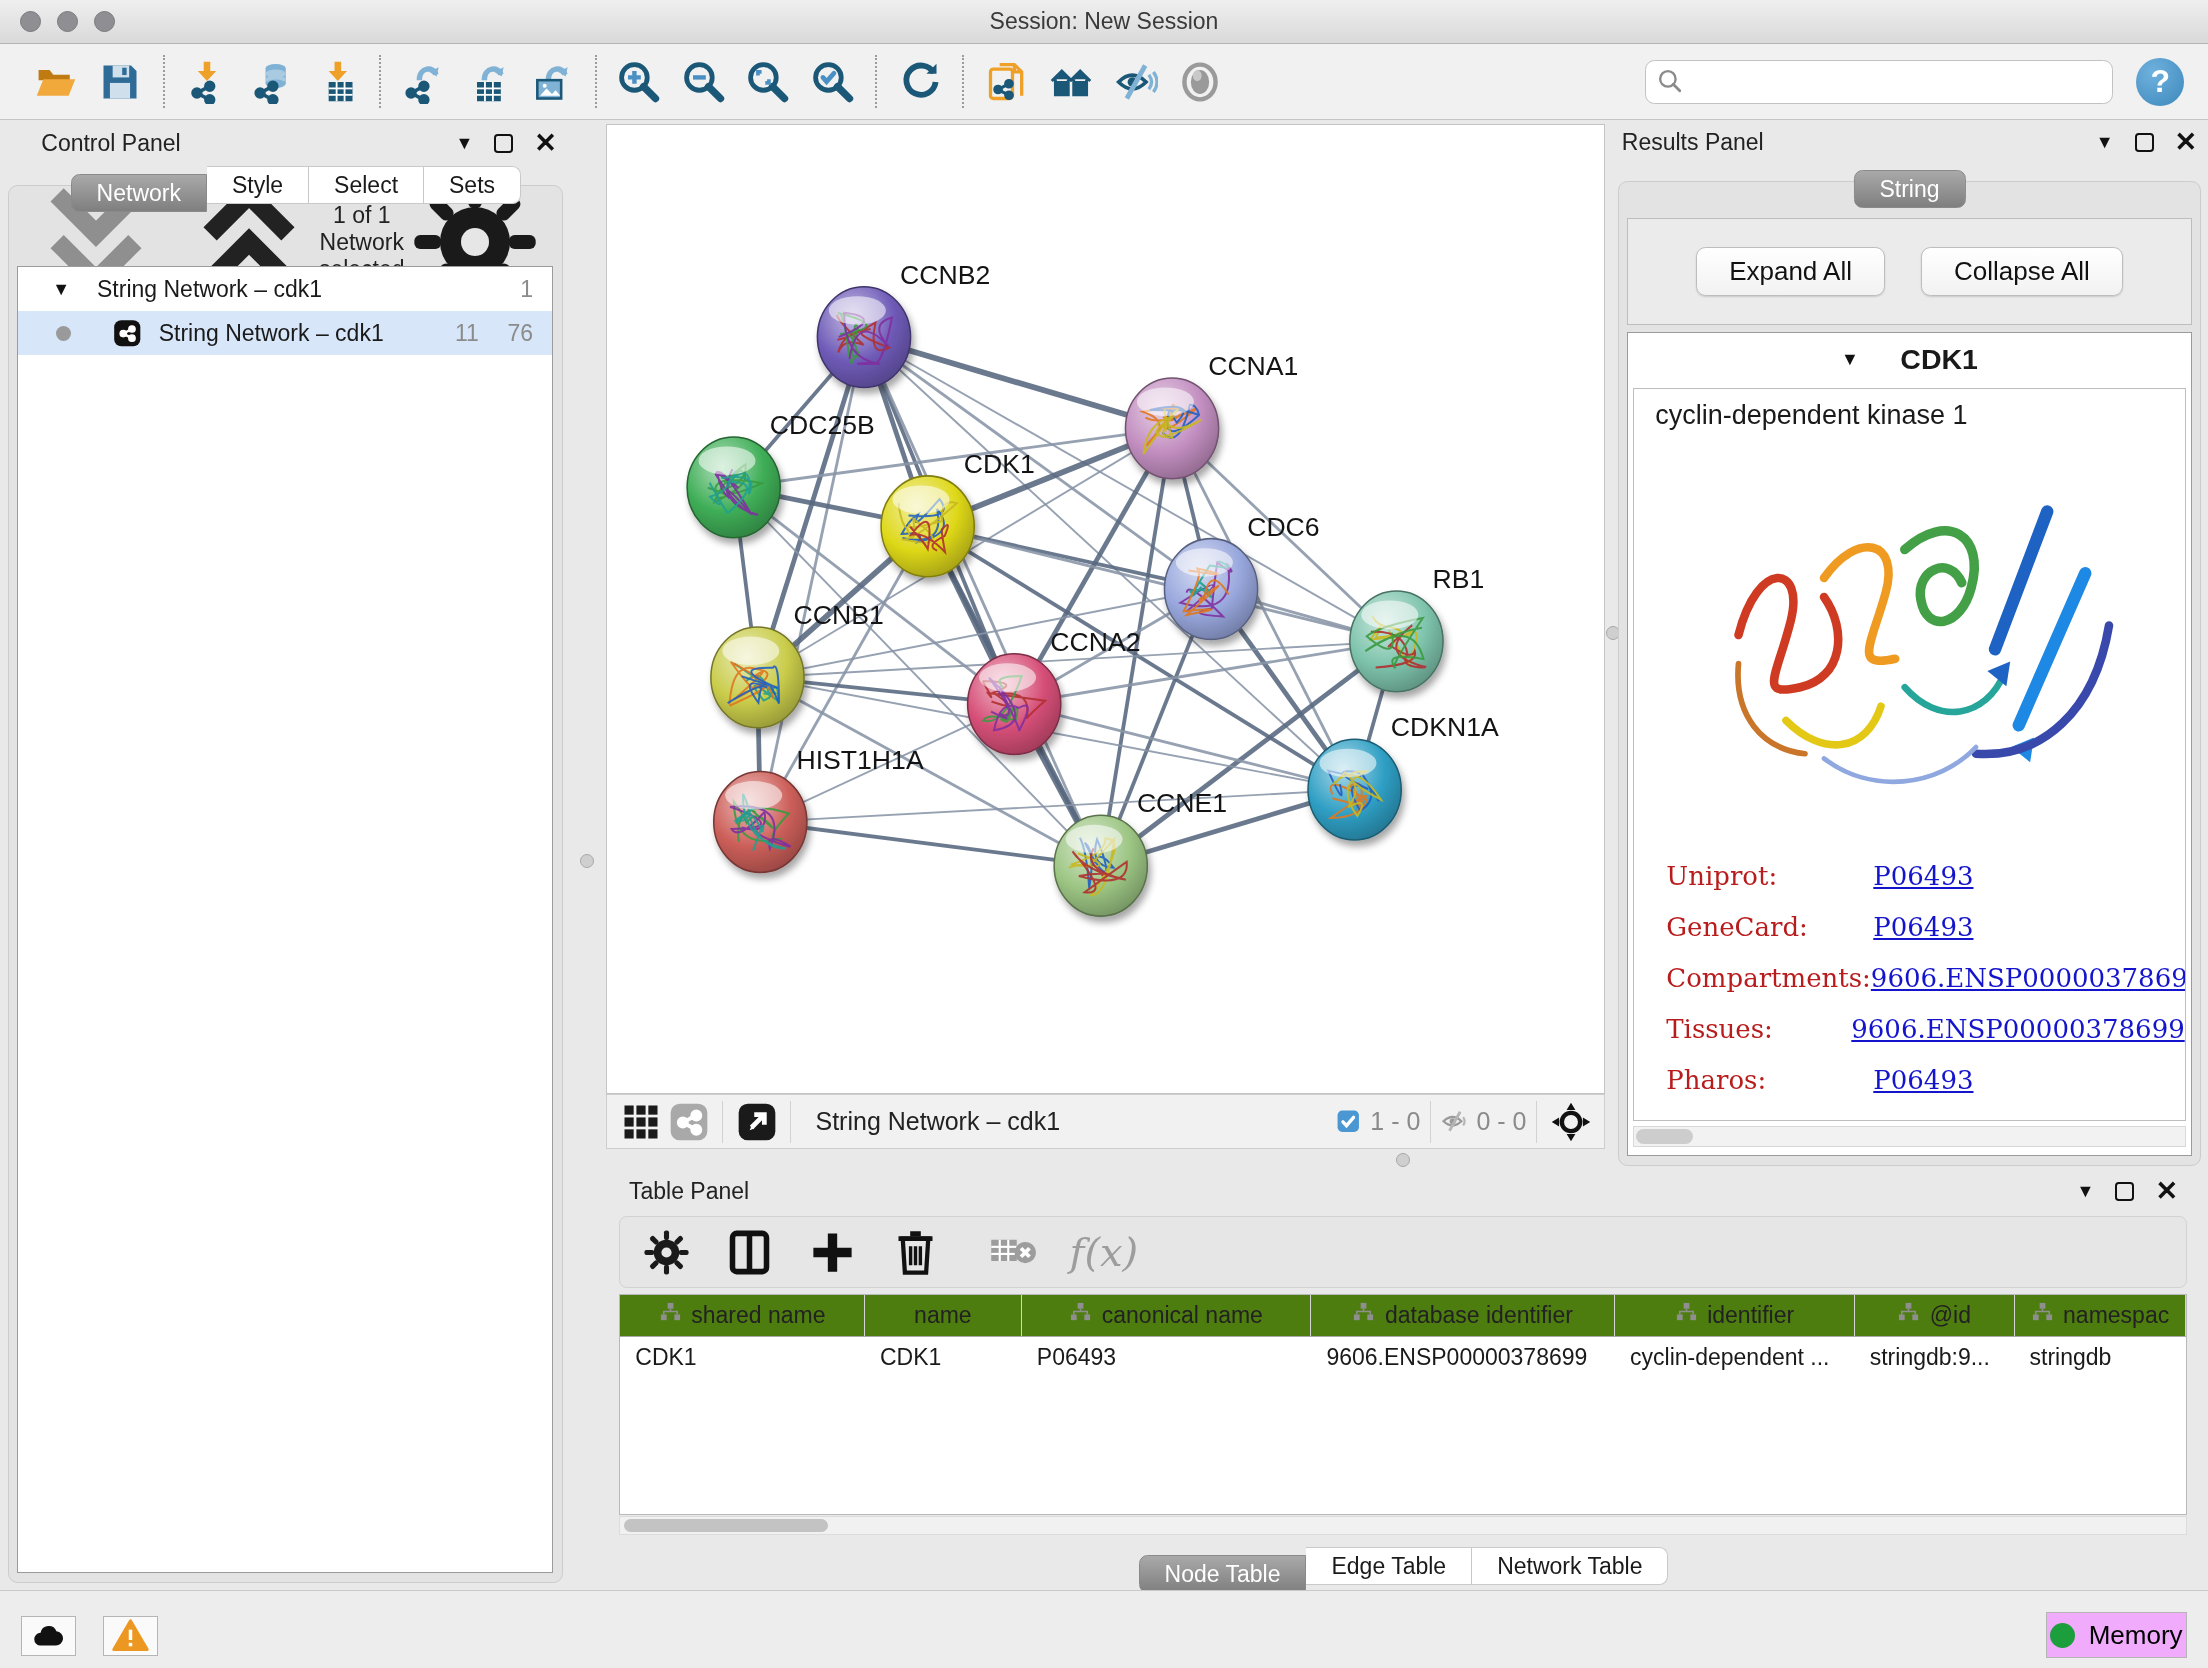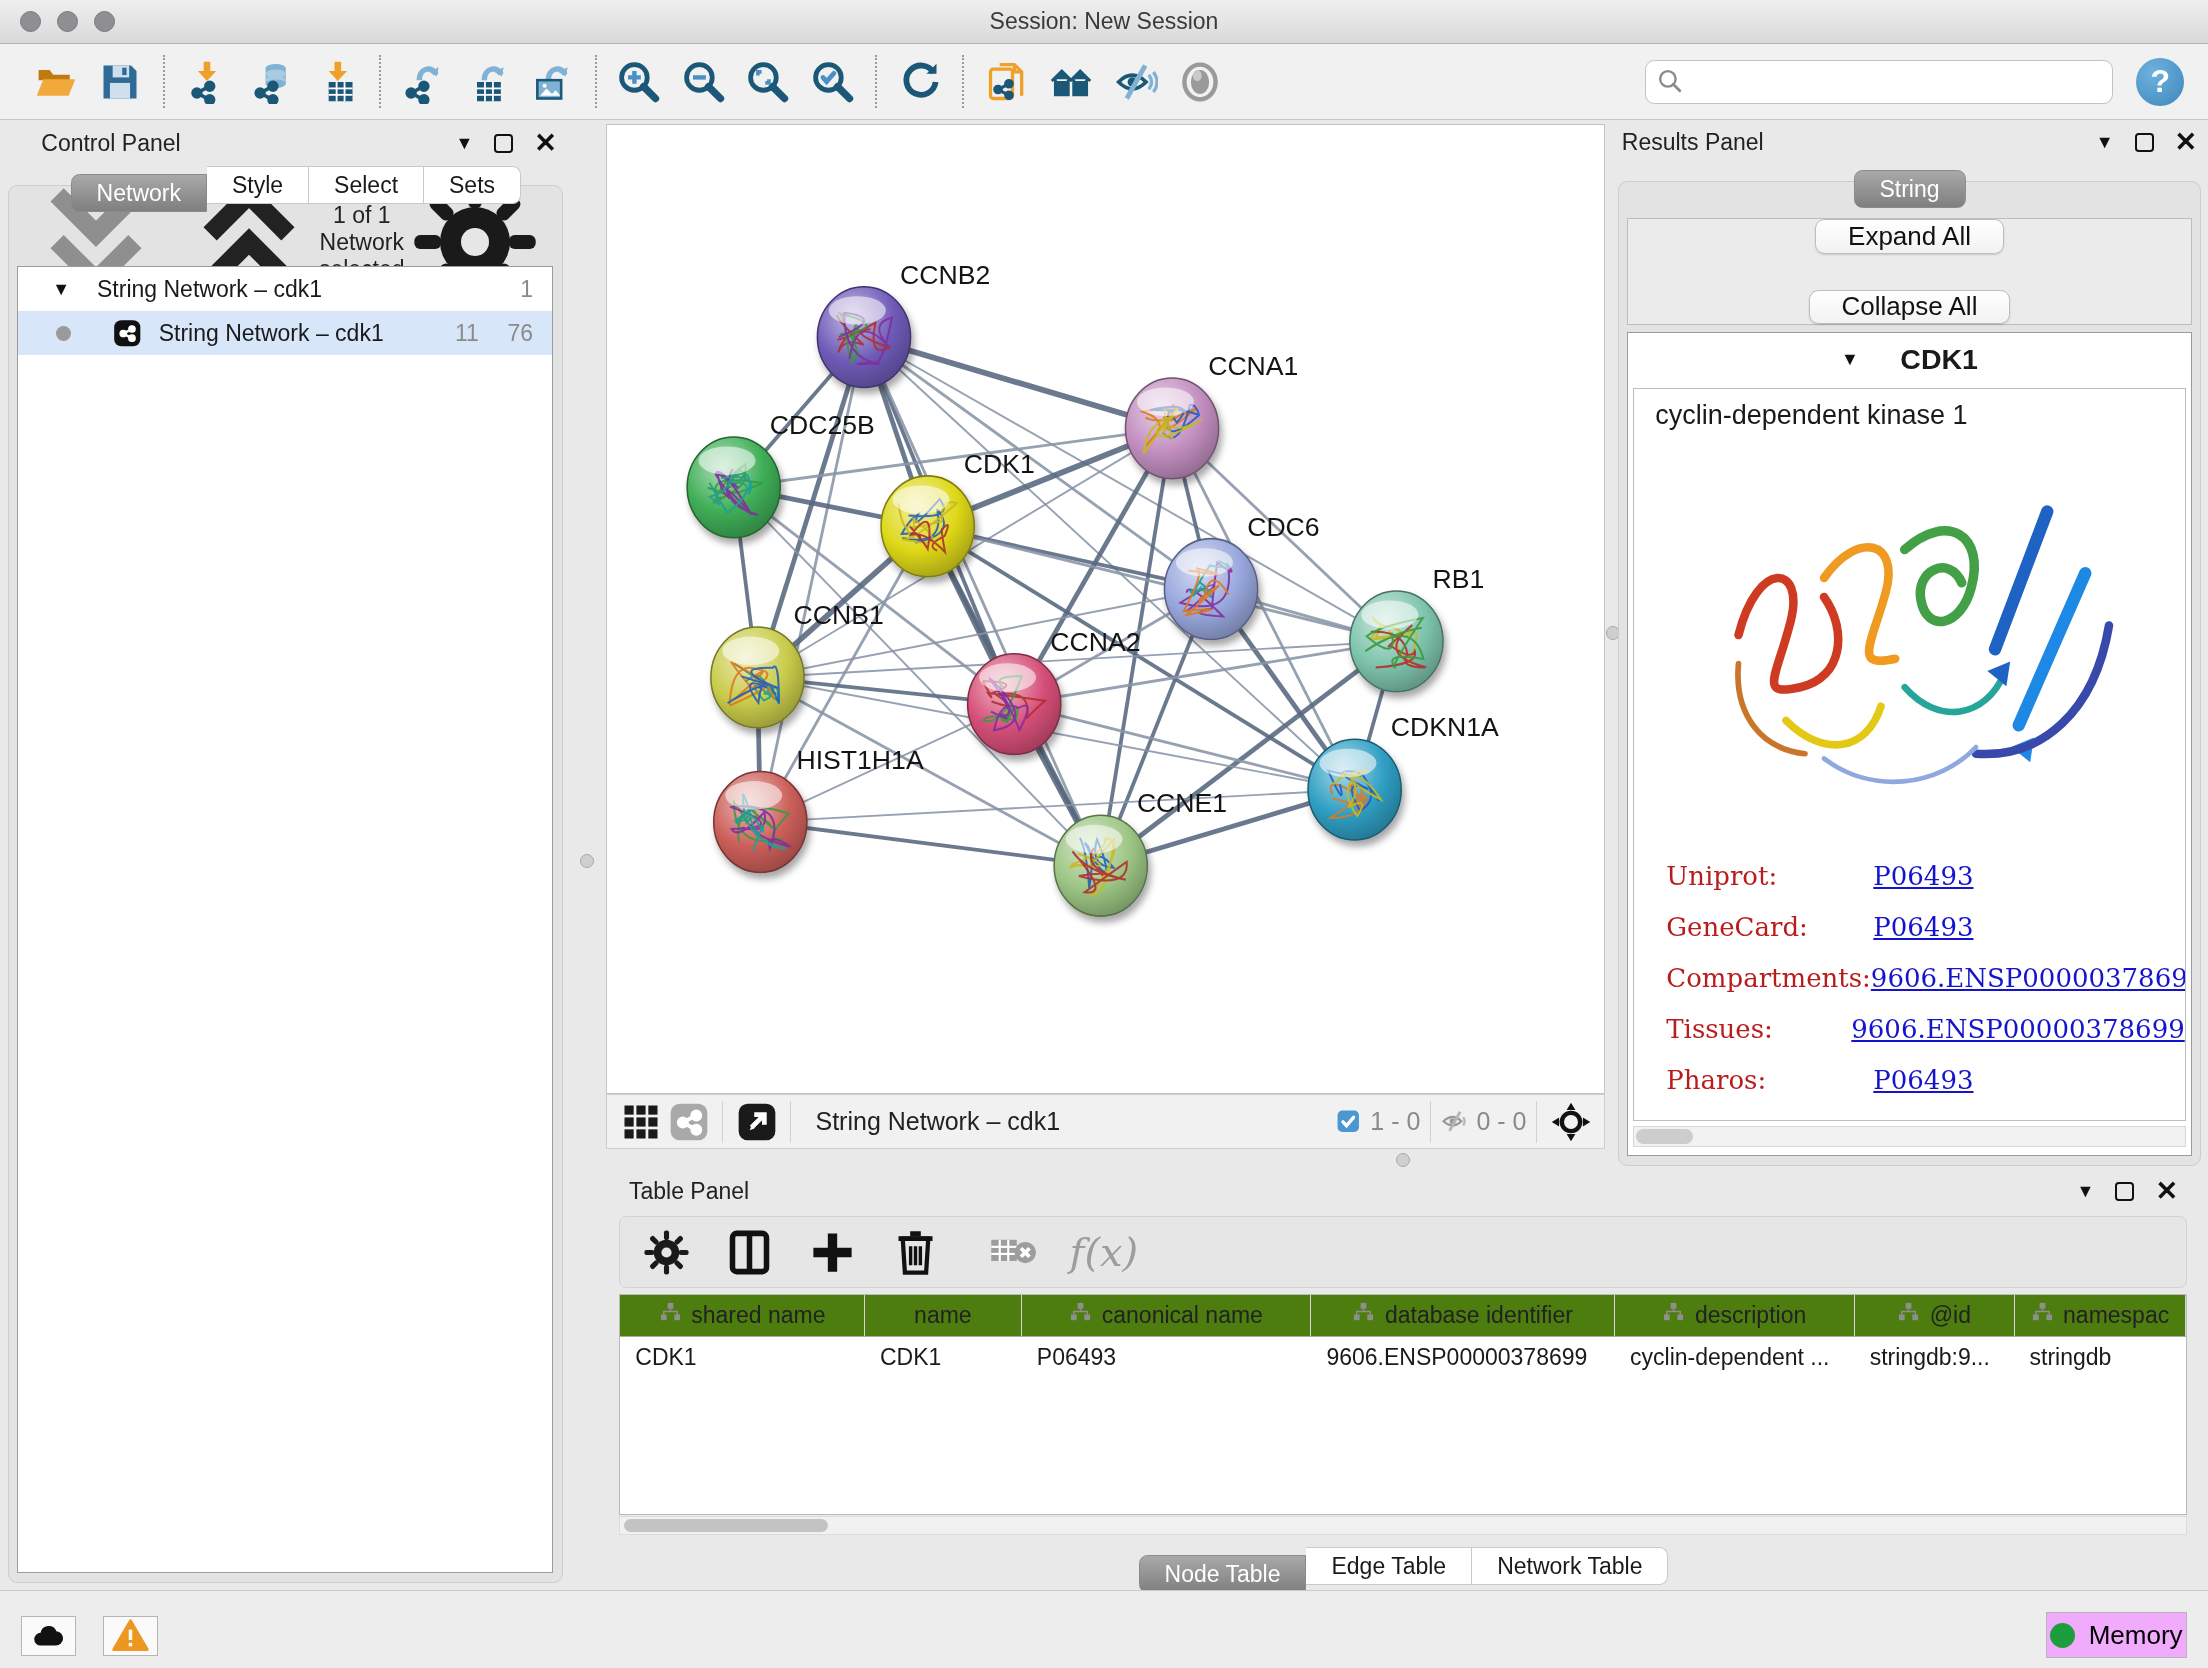--- a/index.html
+++ b/index.html
@@ -69,21 +69,21 @@
   .nt-sep { width:0; height:42px; border-left:1px solid #d2d2d2; margin:0 9.5px; }
   .nt-title { font-size:25px; color:#222; margin-left:15px; flex:1; }
   .nt-count { font-size:25px; color:#8a8a8a; display:flex; align-items:center; gap:7.6px; }
   .splitter-dot { position:absolute; width:14.3px; height:14.3px; border-radius:50%; background:#cfcfcf; border:1px solid #a8a8a8; }
 
   
   .results-panel { position:absolute; left:1618px; top:126px; width:583px; height:1041px; }
   .rp-head { height:32px; padding:0 3.8px; }
   .rp-tab { position:absolute; top:36px; left:50%; transform:translateX(-50%); z-index:2; }
   .rp-box { position:absolute; left:0; top:55px; width:583px; height:985px; padding-top:28.5px; }
-  .rp-actions { margin:7.6px; height:107px; display:flex; align-items:center; justify-content:center; gap:36px;flex-direction:column; }
+  .rp-actions { margin:7.6px; height:107px; display:flex; align-items:center; justify-content:center; gap:36px; }
   .macbtn { background:linear-gradient(#ffffff,#f2f2f2); border:1px solid #bdbdbd; border-radius:9.5px;
     height:49px; padding:0 32px; font-size:26px; color:#111; cursor:pointer; box-shadow:0 1px 1.9px rgba(0,0,0,.15); }
   .rp-protein { position:absolute; left:7.6px; right:7.6px; top:150px; bottom:9.5px; overflow:hidden; }
   .rp-protein-hdr { height:53px; display:flex; align-items:center; justify-content:center; gap:32px; font-size:28.5px; font-weight:bold; }
   .rp-inner { position:absolute; left:5.7px; right:5.7px; top:55px; bottom:34px; border:1px solid #bdbdbd; overflow:hidden; }
   .rp-desc { font-size:27px; padding:11.4px 0 0 21px; }
   .rp-img { display:block; margin:13.3px auto 0 auto; }
   .crosslinks { font-family:"DejaVu Serif", serif; padding-left:32px; margin-top:17px; }
   .crosslinks h3 { font-size:28.5px; margin-bottom:13.3px; }
   .cl-row { display:flex; font-size:26px; margin-bottom:21px; }
@@ -891,21 +891,21 @@
             </svg></span>
           <span>database identifier</span>
         </div>
         <div class="th" style="width: 240px;">
           <span><svg viewBox="0 0 24 24" width="23" height="23">
               <rect x="9" y="2" width="6" height="6" fill="#8f8f8f"></rect>
               <rect x="2" y="14" width="6" height="6" fill="#8f8f8f"></rect>
               <rect x="16" y="14" width="6" height="6" fill="#8f8f8f"></rect>
               <path d="M12 8v3M5 14v-3h14v3" fill="none" stroke="#8f8f8f" stroke-width="1.6"></path>
             </svg></span>
-          <span>description</span>
+          <span>identifier</span>
         </div>
         <div class="th" style="width: 160px;">
           <span><svg viewBox="0 0 24 24" width="23" height="23">
               <rect x="9" y="2" width="6" height="6" fill="#8f8f8f"></rect>
               <rect x="2" y="14" width="6" height="6" fill="#8f8f8f"></rect>
               <rect x="16" y="14" width="6" height="6" fill="#8f8f8f"></rect>
               <path d="M12 8v3M5 14v-3h14v3" fill="none" stroke="#8f8f8f" stroke-width="1.6"></path>
             </svg></span>
           <span>@id</span>
         </div>

